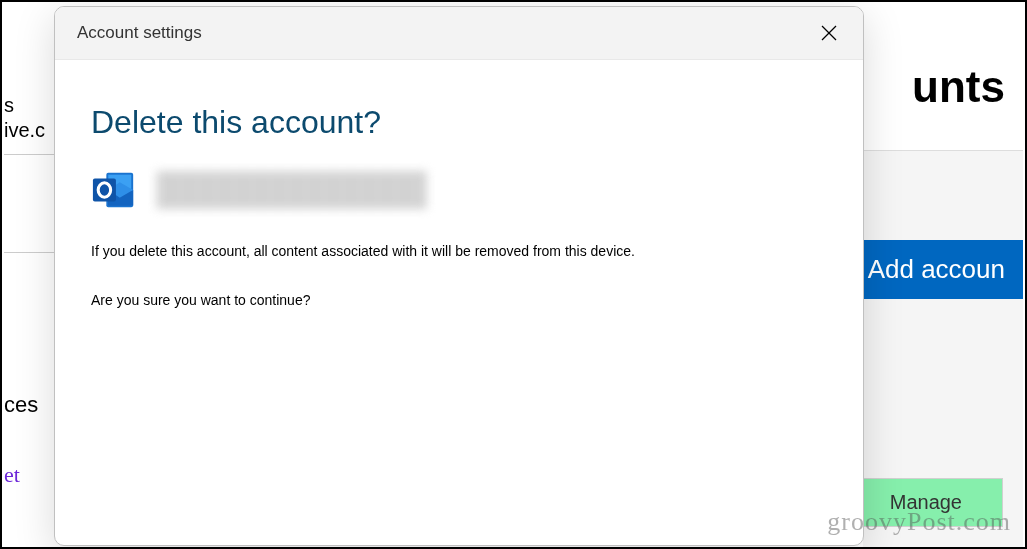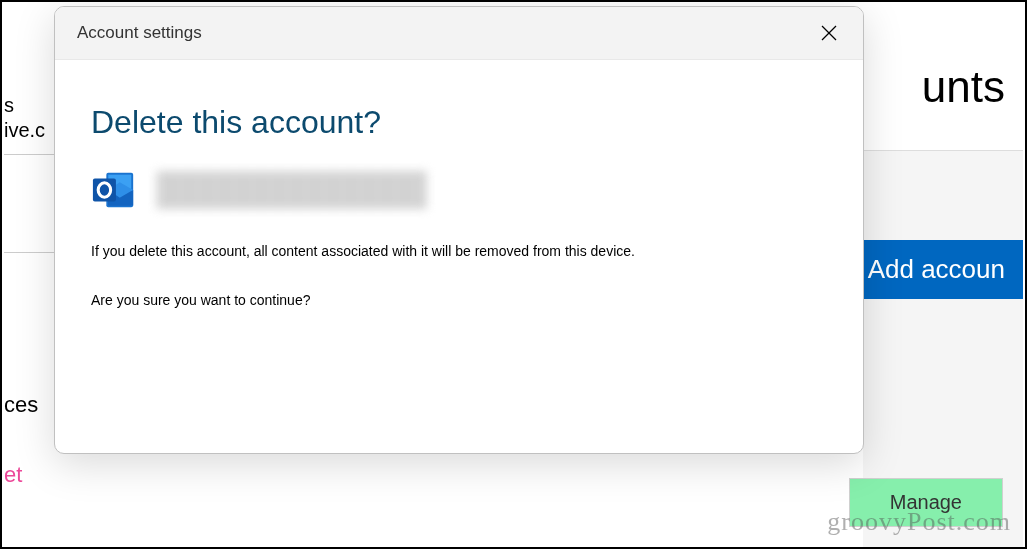--- a/index.html
+++ b/index.html
@@ -25,21 +25,21 @@
       right: 0;
       bottom: 0;
       background: #ffffff;
     }
     
     .bg-title {
       position: absolute;
       top: 60px;
       right: 20px;
       font-size: 44px;
-      font-weight: 400;
+      font-weight: 700;
       color: #000;
     }
     
     .bg-sidebar-text1 {
       position: absolute;
       left: 2px;
       top: 92px;
       font-size: 20px;
       color: #000;
     }
@@ -90,21 +90,22 @@
       left: 2px;
       top: 390px;
       font-size: 22px;
       color: #000;
     }
     .bg-text-et {
       position: absolute;
       left: 2px;
       top: 460px;
       font-size: 22px;
-      color: #ec4899;
+      color: #6d28d9;
+      font-family: Liberation Serif, serif;
     }
     
     .bg-divider1 {
       position: absolute;
       left: 2px;
       top: 250px;
       width: 50px;
       height: 1px;
       background: #ccc;
     }
@@ -116,21 +117,21 @@
       height: 1px;
       background: #ccc;
     }
     
     
     .modal {
       position: absolute;
       left: 52px;
       top: 4px;
       width: 810px;
-      height: 448px;
+      height: 540px;
       background: #fff;
       border: 1px solid #c0c0c0;
       border-radius: 10px;
       box-shadow: 0 10px 40px rgba(0,0,0,0.15);
       overflow: hidden;
     }
     
     .modal-header {
       display: flex;
       justify-content: space-between;

